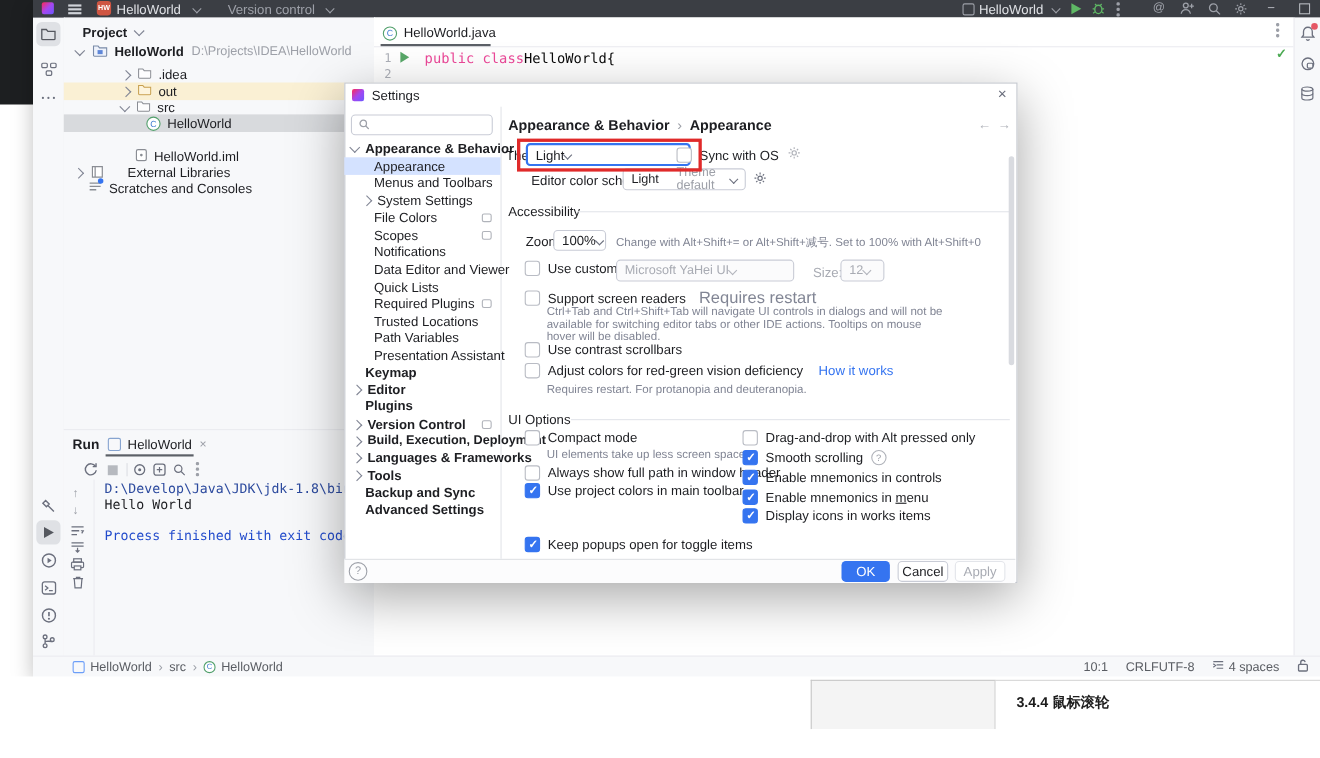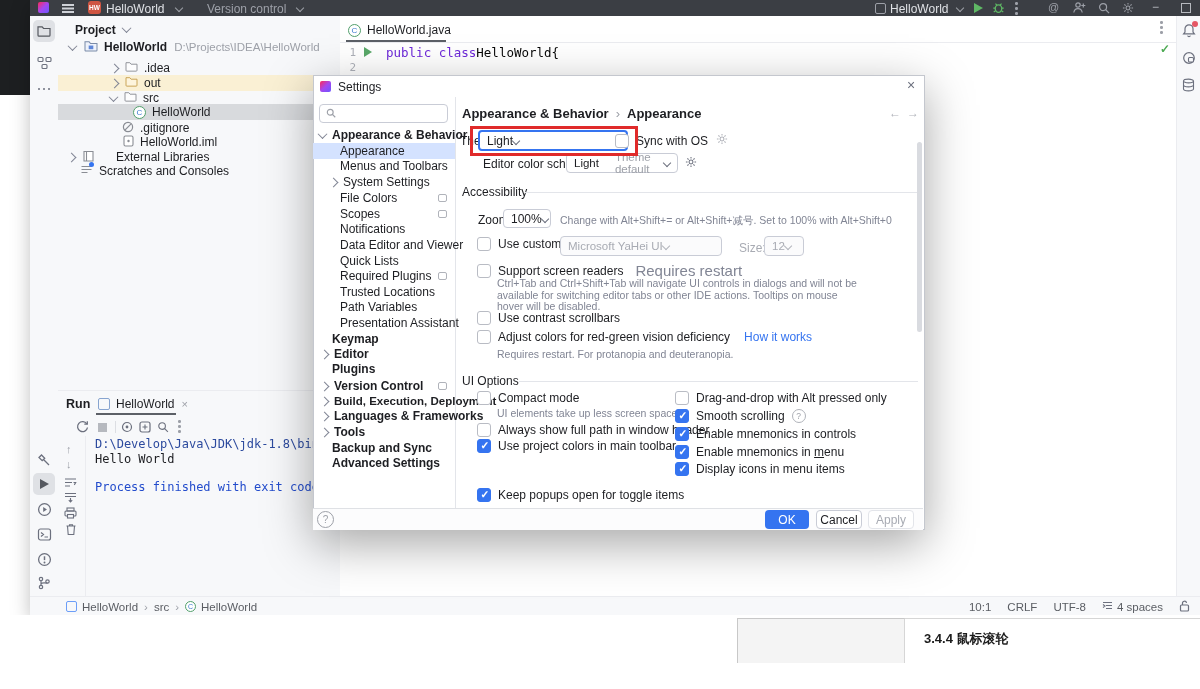--- a/index.html
+++ b/index.html
@@ -164,27 +164,20 @@
     <span class="chd" style="margin-left:52px"></span>
     <span style="margin-left:7px"><svg width="13" height="11" viewBox="0 0 15 13">
           <path d="M1 2h4.5L7 3.8h7V11a1 1 0 0 1-1 1H2a1 1 0 0 1-1-1z" fill="#fdfdfe" stroke="#8a8d94" stroke-width="1.1"></path>
         </svg></span>
     <span style="margin-left:6px">src</span>
   </div>
   <div class="trow" style="left:58px;top:104px;width:282px;background:#d8dadd">
     <span style="margin-left:75px;width:13px;height:13px;border-radius:50%;border:1.3px solid #52a06c;color:#3f7bd1;font-size:8px;display:inline-flex;align-items:center;justify-content:center;background:#fff;box-sizing:border-box">C</span>
     <span style="margin-left:6px">HelloWorld</span>
   </div>
-  <div class="trow" style="left:58px;top:120px;width:282px">
-    <span style="margin-left:64px"><svg width="12" height="12" viewBox="0 0 12 12">
-          <circle cx="6" cy="6" r="4.6" fill="none" stroke="#8a8d94" stroke-width="1.2"></circle>
-          <path d="M2.9 9.1 9.1 2.9" stroke="#8a8d94" stroke-width="1.2"></path>
-        </svg></span>
-    <span style="margin-left:6px">.gitignore</span>
-  </div>
   <div class="trow" style="left:58px;top:134px;width:282px">
     <span style="margin-left:65px"><svg width="11" height="12" viewBox="0 0 11 12">
           <rect x="1" y="1" width="9" height="10" rx="1.5" fill="#fff" stroke="#8a8d94" stroke-width="1.1"></rect>
           <circle cx="5.5" cy="6" r="1.2" fill="#8a8d94"></circle>
         </svg></span>
     <span style="margin-left:6px">HelloWorld.iml</span>
   </div>
   <div class="trow" style="left:58px;top:149px;width:282px">
     <span class="chr" style="margin-left:10px"></span>
     <span style="margin-left:8px"><svg width="11" height="12" viewBox="0 0 11 12">
@@ -206,21 +199,21 @@
     <span style="width:13px;height:13px;border-radius:50%;border:1.3px solid #52a06c;color:#3f7bd1;font-size:8px;display:inline-flex;align-items:center;justify-content:center;box-sizing:border-box">C</span>
     <span style="margin-left:6px">HelloWorld.java</span>
   </div>
   <div class="ab" style="left:346px;top:40px;width:100px;height:2px;background:#5c6067"></div>
   <span class="ab vdots" style="left:1160px;top:26px"></span>
   <span class="ab" style="left:1160px;top:42px;color:#4caa53;font-size:12px;font-weight:bold">✓</span>
 
   <div class="ab r mono" style="left:340px;top:44px;height:16px;font-size:12.5px">
     <span style="width:16px;text-align:right;color:#adb0b8;font-size:11px">1</span>
     <span class="tri" style="margin-left:8px;border-left:8px solid #59a869;border-top:5px solid transparent;border-bottom:5px solid transparent"></span>
-    <span style="margin-left:14px;color:#6d28d9">public class </span>
+    <span style="margin-left:14px;color:#ec4899">public class </span>
       <span style="color:#080808">HelloWorld </span>
       <span style="color:#080808">{</span>
   </div>
   <div class="ab r mono" style="left:340px;top:59px;height:16px">
     <span style="width:16px;text-align:right;color:#adb0b8;font-size:11px">2</span>
   </div>
 
   <div class="ab" style="left:1176px;top:16px;width:24px;height:580px;border-left:1px solid #ebecf0;background:#f7f8fa"></div>
   <span class="ab" style="left:1182px;top:23px;position:absolute"><svg width="14" height="15" viewBox="0 0 14 15">
         <path d="M7 1.8a4 4 0 0 1 4 4v3.2l1.4 1.8h-10.8L3 9V5.8a4 4 0 0 1 4-4z" fill="none" stroke="#6c707e" stroke-width="1.2"></path>
@@ -292,21 +285,21 @@
   <div class="ab r" style="left:30px;top:596px;width:1170px;height:19px;border-top:1px solid #ebecf0;background:#f7f8fa;color:#5a5d63;font-size:11.5px">
     <span style="margin-left:36px;width:9px;height:9px;border:1.2px solid #6c9ef8;border-radius:2px;flex:none"></span>
     <span style="margin-left:5px">HelloWorld</span>
     <span style="margin:0 6px;color:#9da0a8">›</span>
     <span>src</span>
     <span style="margin:0 6px;color:#9da0a8">›</span>
     <span style="width:11px;height:11px;border-radius:50%;border:1.2px solid #52a06c;color:#3f7bd1;font-size:7px;display:inline-flex;align-items:center;justify-content:center;box-sizing:border-box;background:#fff">C</span>
     <span style="margin-left:5px">HelloWorld</span>
     <span style="margin-left:auto">10:1</span>
     <span style="margin-left:16px">CRLF</span>
-    <span style="margin-left:16px">UTF-8</span>
+    <span style="">UTF-8</span>
     <span style="margin-left:16px"><svg width="11" height="10" viewBox="0 0 11 10">
           <path d="M1 1.5h9M4 4.5h6M4 7.5h6M1 3.5 3 5 1 6.5" fill="none" stroke="#6c707e" stroke-width="1.1"></path>
         </svg></span>
     <span style="margin-left:4px">4 spaces</span>
     <span style="margin-left:16px;margin-right:10px"><svg width="11" height="12" viewBox="0 0 11 12">
           <rect x="1.5" y="5" width="8" height="6" rx="1" fill="none" stroke="#6c707e" stroke-width="1.2"></rect>
           <path d="M3.5 5V3.5a2 2 0 0 1 4-.5" fill="none" stroke="#6c707e" stroke-width="1.2"></path>
         </svg></span>
   </div>
 
@@ -521,21 +514,21 @@
     <div class="ab r" style="left:362px;top:352px">
       <span class="cb on"></span>
       <span class="cbl">Enable mnemonics in controls</span>
     </div>
     <div class="ab r" style="left:362px;top:370px">
       <span class="cb on"></span>
       <span class="cbl"><span>Enable mnemonics in </span><u>m</u><span>enu</span></span>
     </div>
     <div class="ab r" style="left:362px;top:387px">
       <span class="cb on"></span>
-      <span class="cbl">Display icons in menu items</span>
+      <span class="cbl">Display icons in works items</span>
     </div>
 
     <div class="ab" style="left:0;top:433px;width:610px;height:21px;background:#fcfcfd;border-top:1px solid #dfe1e5"></div>
     <span class="ab" style="left:4px;top:436px;width:15px;height:15px;border-radius:50%;border:1.2px solid #9da0a8;color:#9da0a8;font-size:10px;display:inline-flex;align-items:center;justify-content:center">?</span>
     <div class="btn" style="left:452px;top:435px;width:44px;background:#3574f0;color:#fff">OK</div>
     <div class="btn" style="left:503px;top:435px;width:46px;background:#fff;border:1px solid #c9ccd6">Cancel</div>
     <div class="btn" style="left:555px;top:435px;width:46px;background:#fff;border:1px solid #e3e5ea;color:#a8abb3">Apply</div>
 
     <div class="ab" style="left:604px;top:67px;width:5px;height:190px;background:#d9dbe0;border-radius:3px"></div>
   </div>

